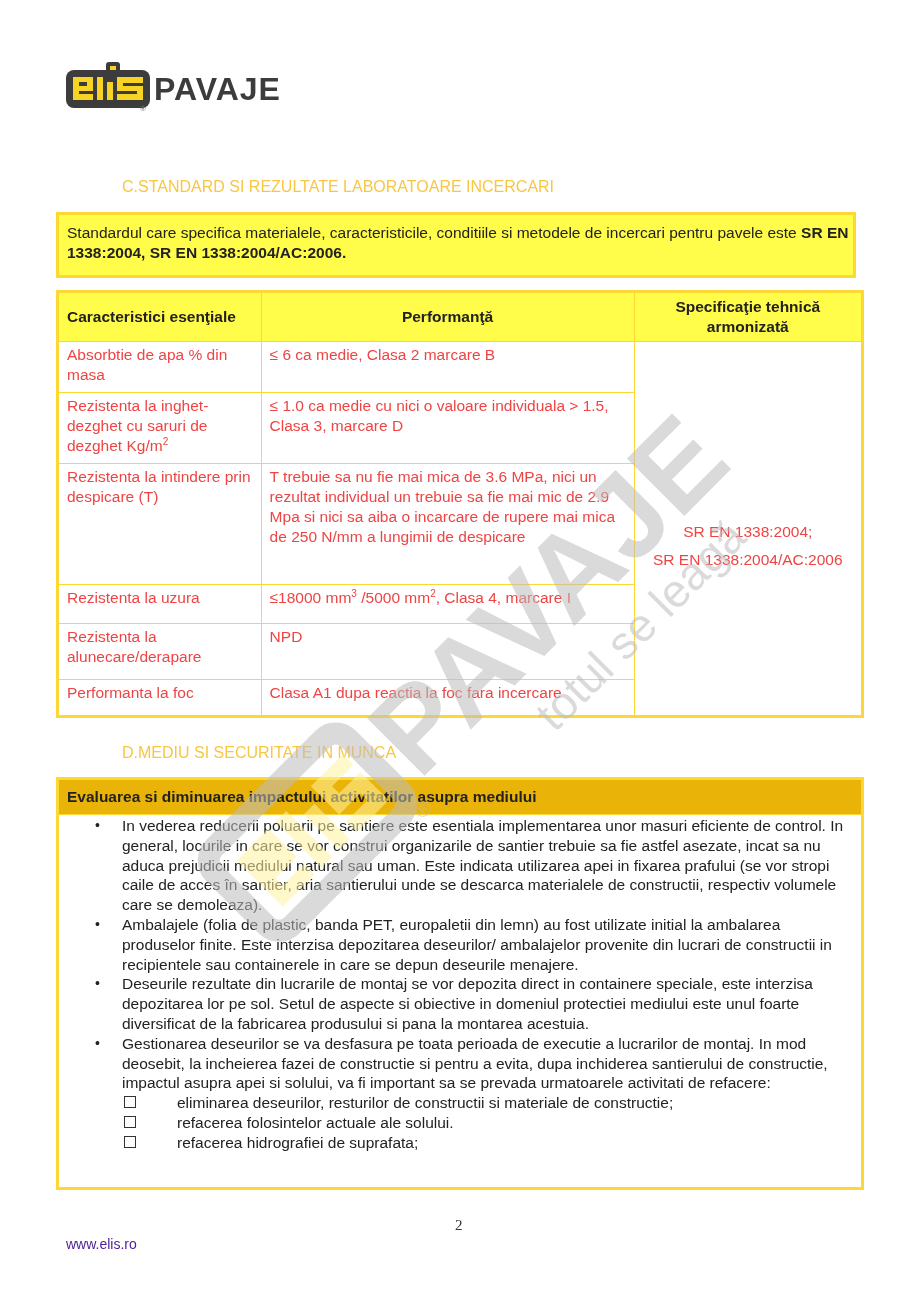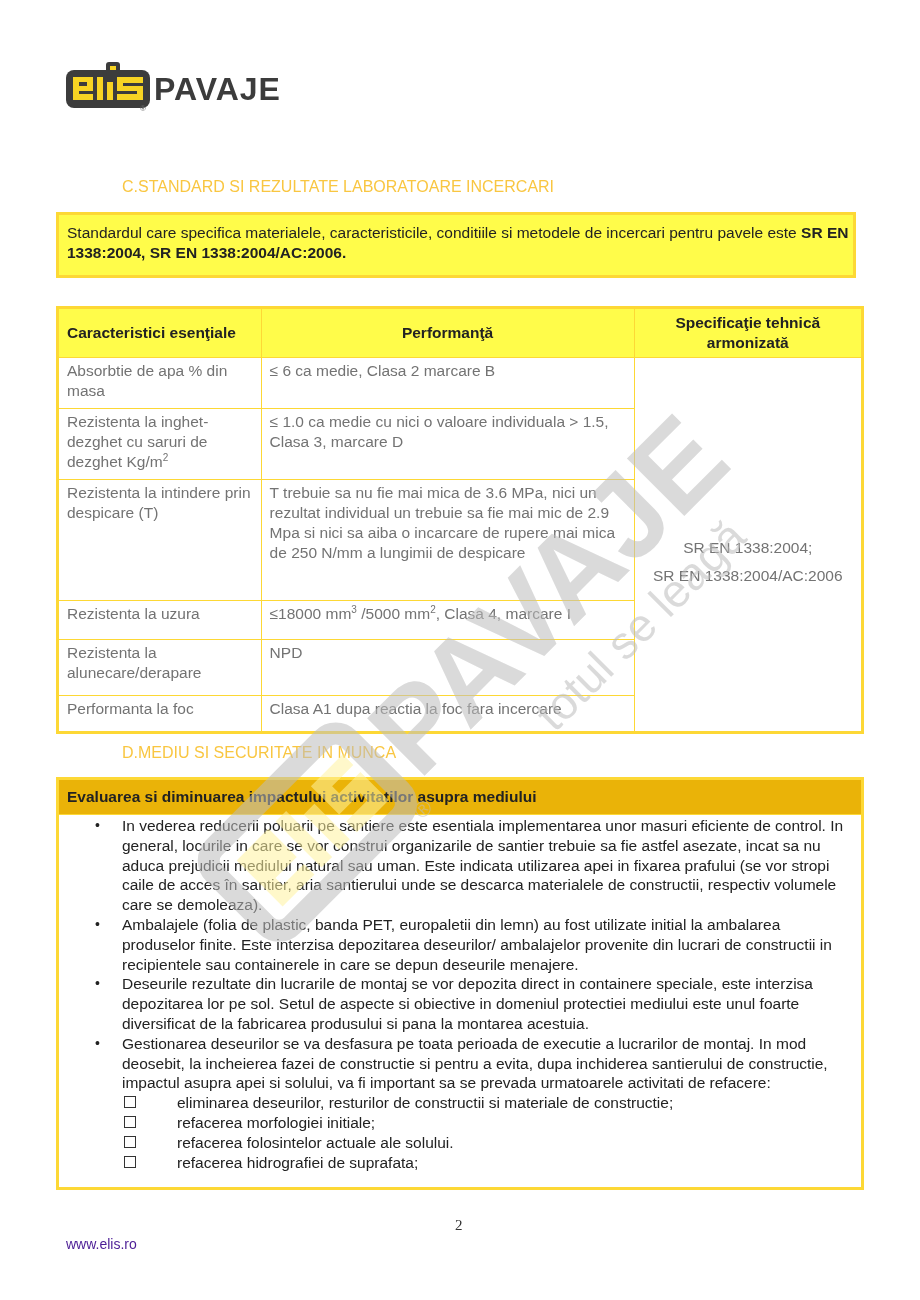--- a/index.html
+++ b/index.html
@@ -28,32 +28,32 @@
   
   .intro-box {
     position: absolute; left: 56px; top: 212px; width: 800px; height: 66px;
     background: #fffc4a; border: 3px solid #fdd835; padding: 8px 0 0 8px;
     box-sizing: border-box; font-size: 15.5px; line-height: 20px;
   }
   .intro-box b { font-weight: bold; }
 
   
   table.specs {
-    position: absolute; left: 56px; top: 306px; width: 808px;
+    position: absolute; left: 56px; top: 290px; width: 808px;
     border-collapse: collapse; font-size: 15.5px; line-height: 20px;
     border: 3px solid #fdd835;
   }
   table.specs th {
     background: #fffc4a; font-weight: bold; text-align: center;
     border: 1px solid #fdd835; padding: 4px 8px; vertical-align: middle;
     height: 48px; box-sizing: border-box; color: #222;
   }
   table.specs th.first { text-align: left; }
   table.specs td {
-    border: 1px solid #fdd835; padding: 3px 8px 6px 8px; vertical-align: top; color: #737373;
+    border: 1px solid #fdd835; padding: 3px 8px 6px 8px; vertical-align: top; color: #ef4444;
   }
   table.specs td.spec {
     text-align: center; vertical-align: middle; line-height: 28px; padding-top: 40px;
   }
   sup { font-size: 10px; line-height: 0; }
 
   
   .env-box {
     position: absolute; left: 56px; top: 777px; width: 808px; height: 413px;
     border: 3px solid #fdd835; box-sizing: border-box;
@@ -163,21 +163,20 @@
 
 <div class="env-box">
   <div class="env-header">Evaluarea si diminuarea impactului activitatilor asupra mediului</div>
   <ul class="env-list" style="margin-top:1px;">
     <li><span class="bullet">•</span><span>In vederea reducerii poluarii pe santiere este esentiala implementarea unor masuri eficiente de control. In general, locurile in care se vor construi organizarile de santier trebuie sa fie astfel asezate, incat sa nu aduca prejudicii mediului natural sau uman. Este indicata utilizarea apei in fixarea prafului (se vor stropi caile de acces în santier, aria santierului unde se descarca materialele de constructii, respectiv volumele care se demoleaza).</span></li>
     <li><span class="bullet">•</span><span>Ambalajele (folia de plastic, banda PET, europaletii din lemn) au fost utilizate initial la ambalarea produselor finite. Este interzisa depozitarea deseurilor/ ambalajelor provenite din lucrari de constructii in recipientele sau containerele in care se depun deseurile menajere.</span></li>
     <li><span class="bullet">•</span><span>Deseurile rezultate din lucrarile de montaj se vor depozita direct in containere speciale, este interzisa depozitarea lor pe sol. Setul de aspecte si obiective in domeniul protectiei mediului este unul foarte diversificat de la fabricarea produsului si pana la montarea acestuia.</span></li>
     <li><span class="bullet">•</span><span>Gestionarea deseurilor se va desfasura pe toata perioada de executie a lucrarilor de montaj. In mod deosebit, la incheierea fazei de constructie si pentru a evita, dupa inchiderea santierului de constructie, impactul asupra apei si solului, va fi important sa se prevada urmatoarele activitati de refacere:</span>
       <ul class="sub-list">
         <li><span class="box"></span><span>eliminarea deseurilor, resturilor de constructii si materiale de constructie;</span></li>
-        <li><span class="box"></span><span>refacerea morfologiei initiale;</span></li>
         <li><span class="box"></span><span>refacerea folosintelor actuale ale solului.</span></li>
         <li><span class="box"></span><span>refacerea hidrografiei de suprafata;</span></li>
       </ul>
     </li>
   </ul>
 </div>
 
 <div class="page-num">2</div>
 <div class="footer-url">www.elis.ro</div>
 

